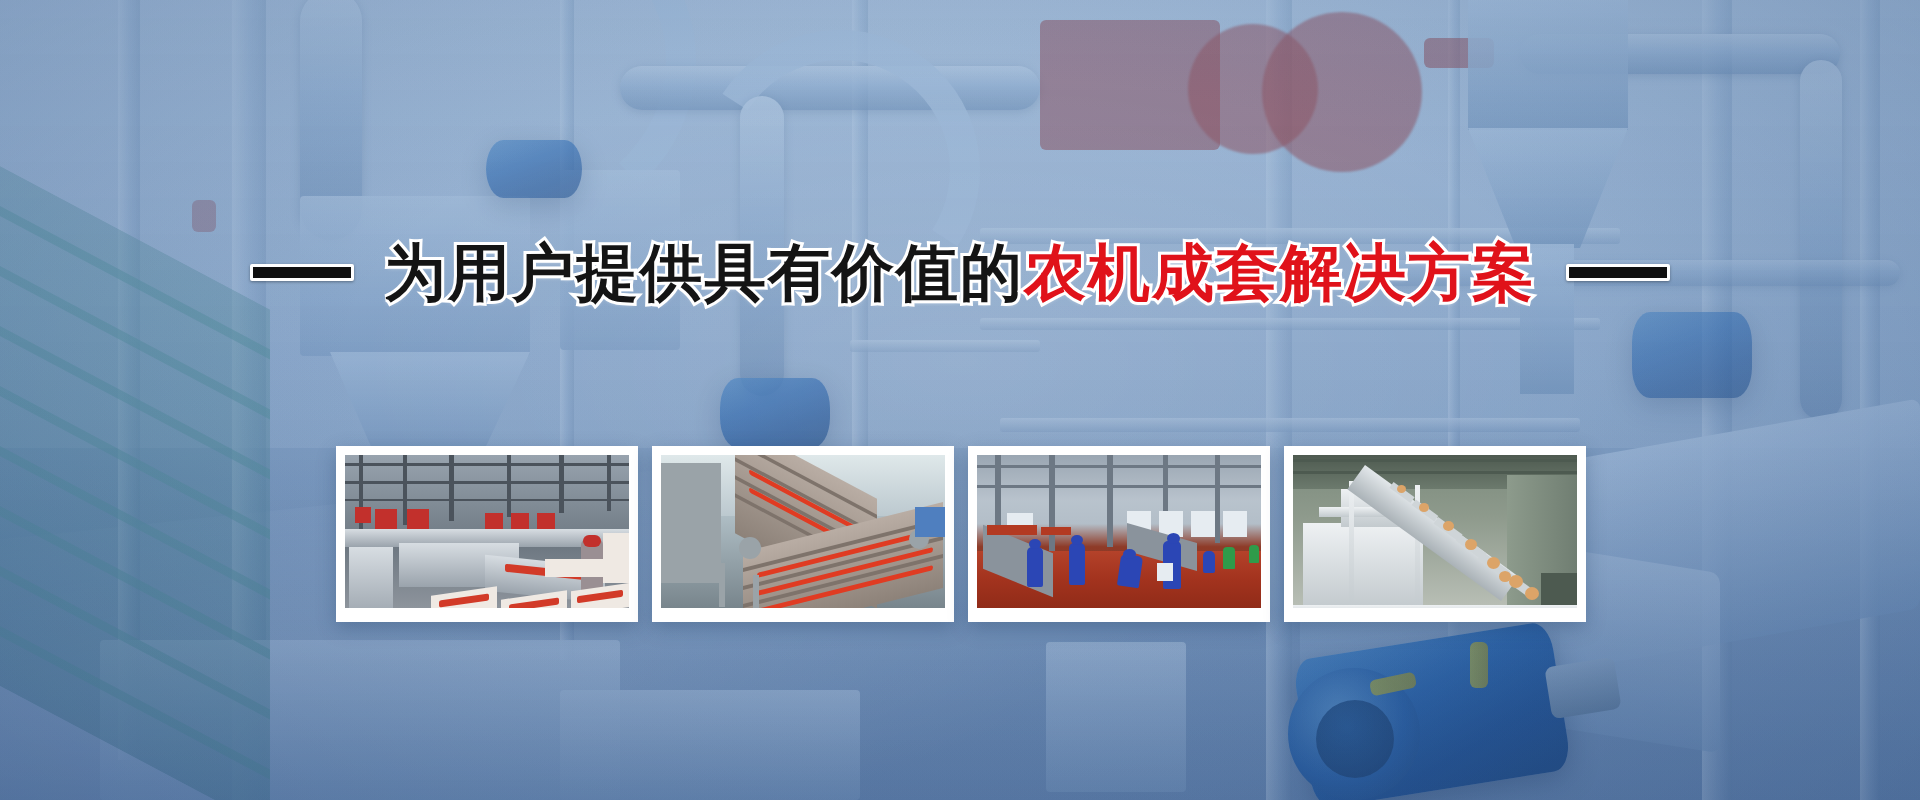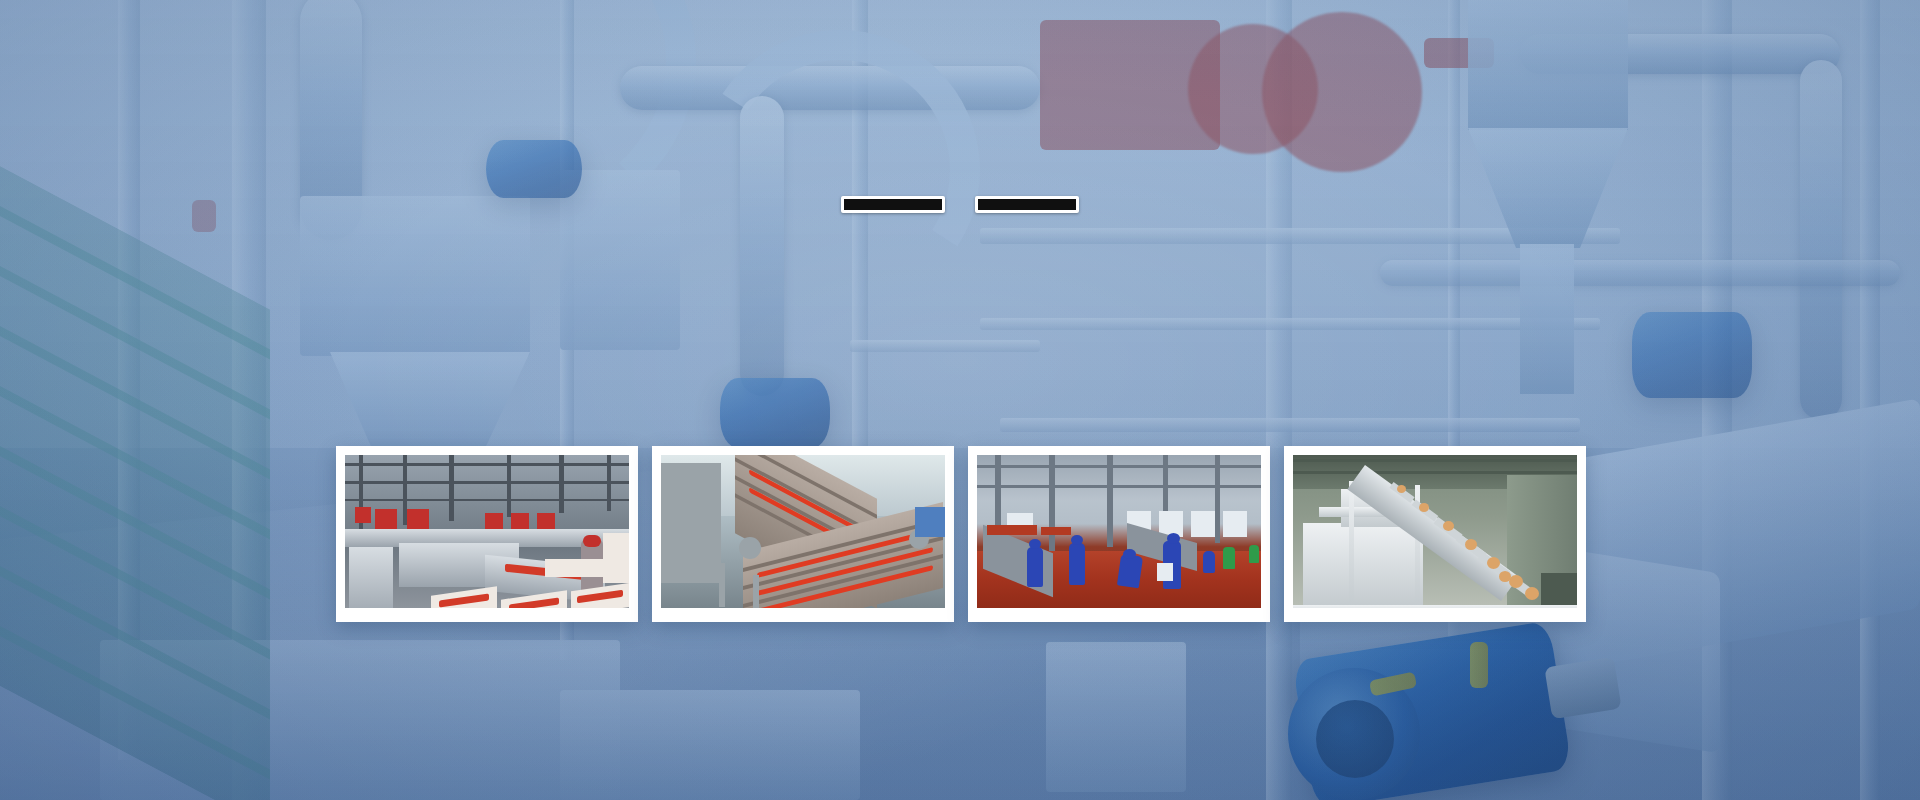--- a/index.html
+++ b/index.html
@@ -261,20 +261,21 @@
 
     <div class="bg-tint"></div>
     <div class="bg-grade"></div>
     <div class="bg-vignette"></div>
   </div>
 
   <div class="content">
 
     <div class="headline-row">
       <span class="dash"></span>
+      <h1 class="headline"><span class="hl-primary">为用户提供具有价值的</span><span class="hl-accent">农机成套解决方案</span></h1>
       <span class="dash"></span>
     </div>
 
 
     <div class="thumbs">
 
       <div class="thumb">
         <div class="thumb-photo">
           <div class="t1-sky"></div>
           <div class="t1-truss" style="left:0;top:8px;width:100%;height:3px;"></div>

